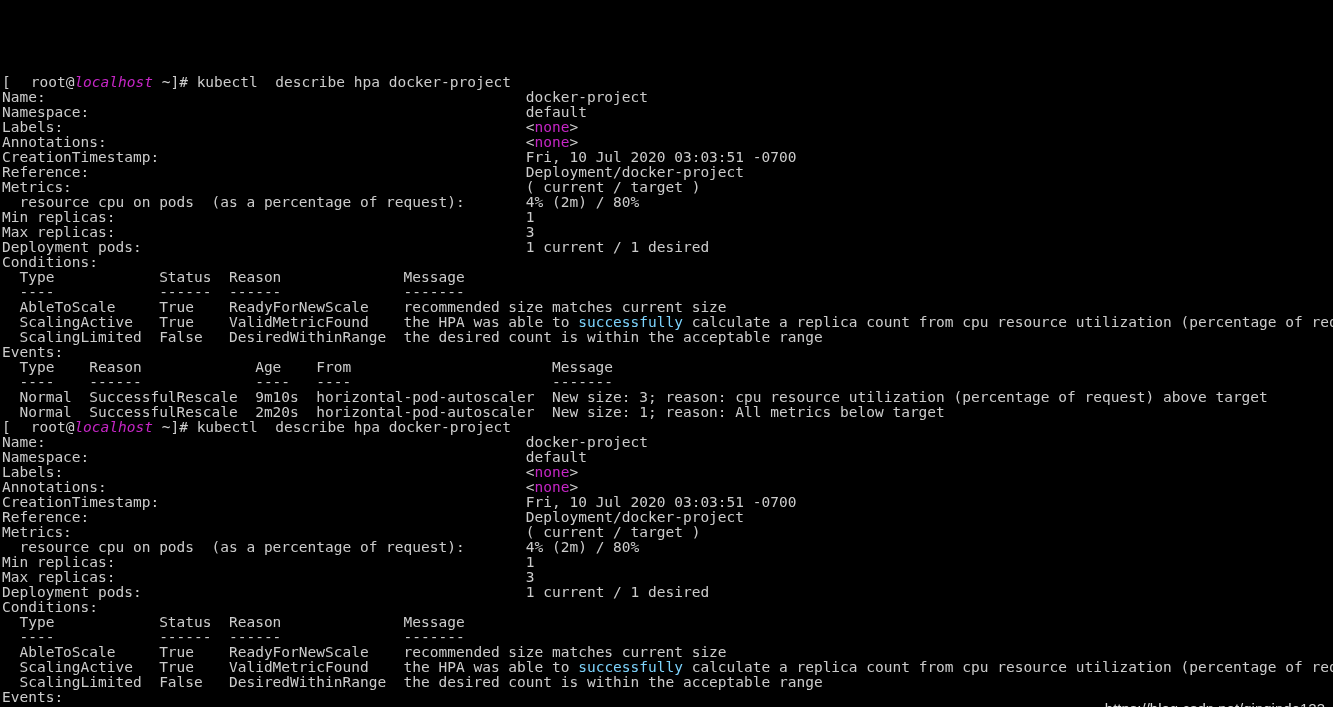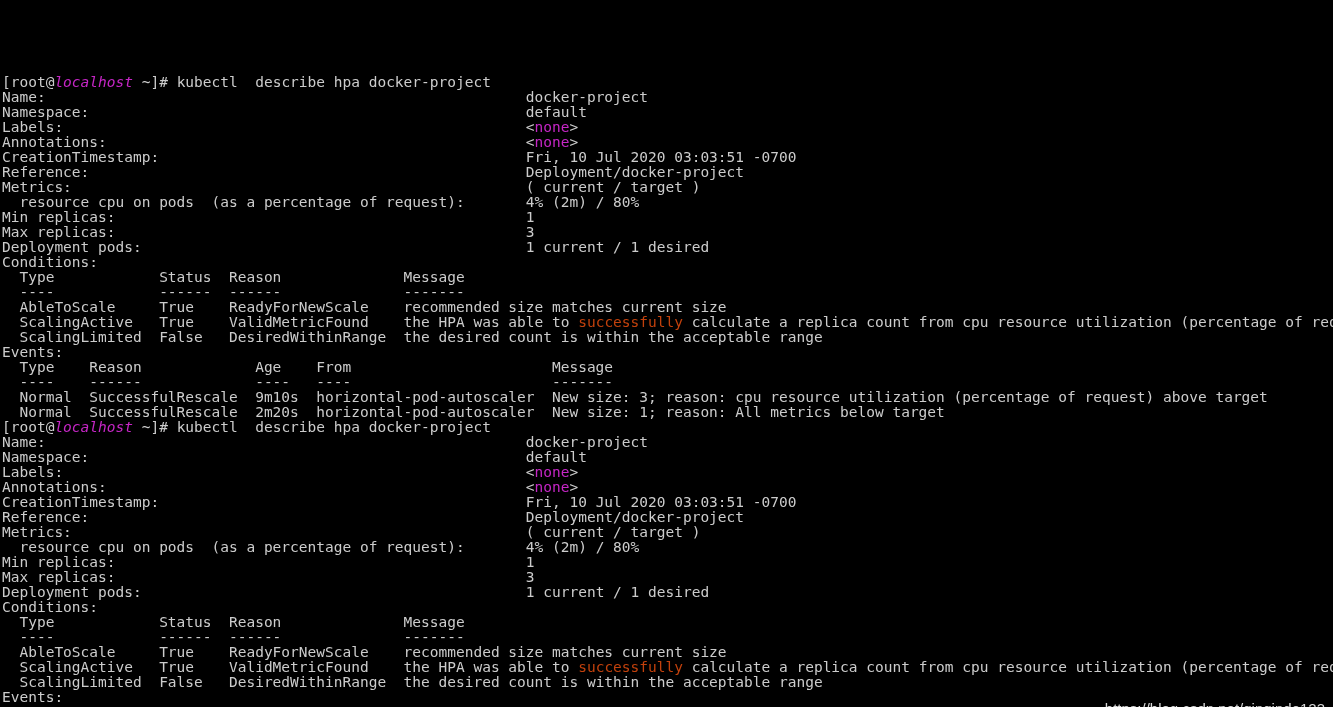--- a/index.html
+++ b/index.html
@@ -11,25 +11,25 @@
     font-size: 14.5px;
     line-height: 15px;
     width: 1333px;
     height: 707px;
     overflow: hidden;
     white-space: pre;
     position: relative;
   }
   .term { padding: 0px 2px; }
   .bracket { color: #ccc; }
-  .root { color: #ccc; }
+  .root { color: #ccc; margin-left: 20px; }
   .at { color: #ccc; }
   .host { color: #c626c6; font-style: italic; } 
   .none { color: #c626c6; }
-  .success { color: #c2410c; }
+  .success { color: #7dd3fc; }
   .gray { color: #ccc; }
   .watermark {
     position: absolute;
     right: 8px;
     bottom: 6px;
     color: #d9d9d9;
     font-family: Arial, sans-serif;
     font-size: 15px;
     white-space: nowrap;
   }

